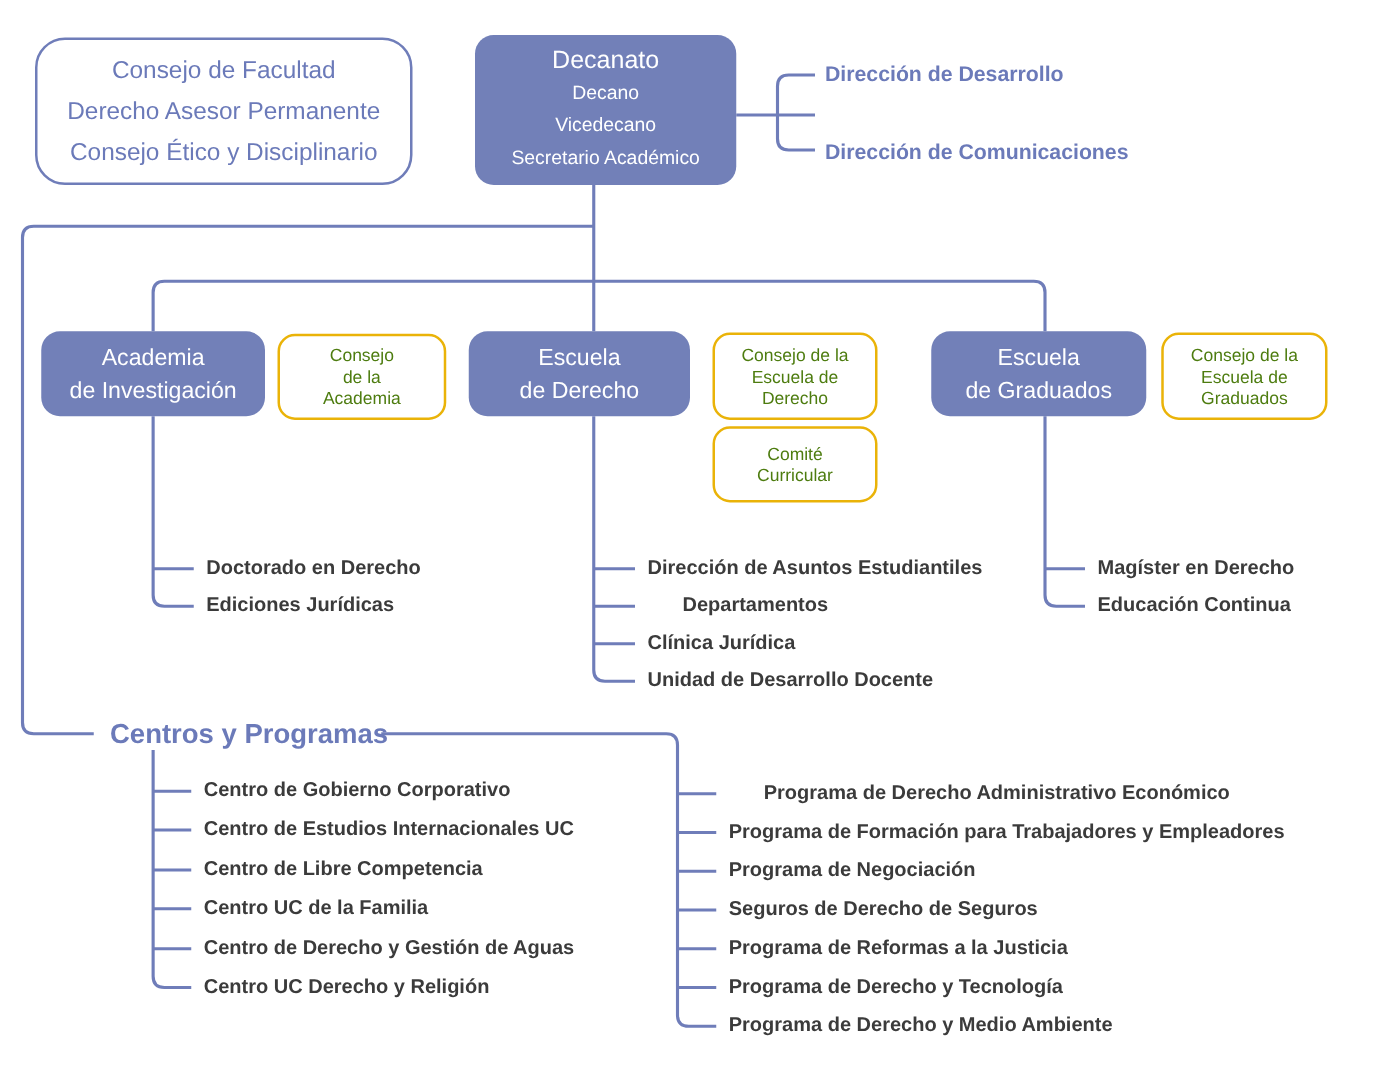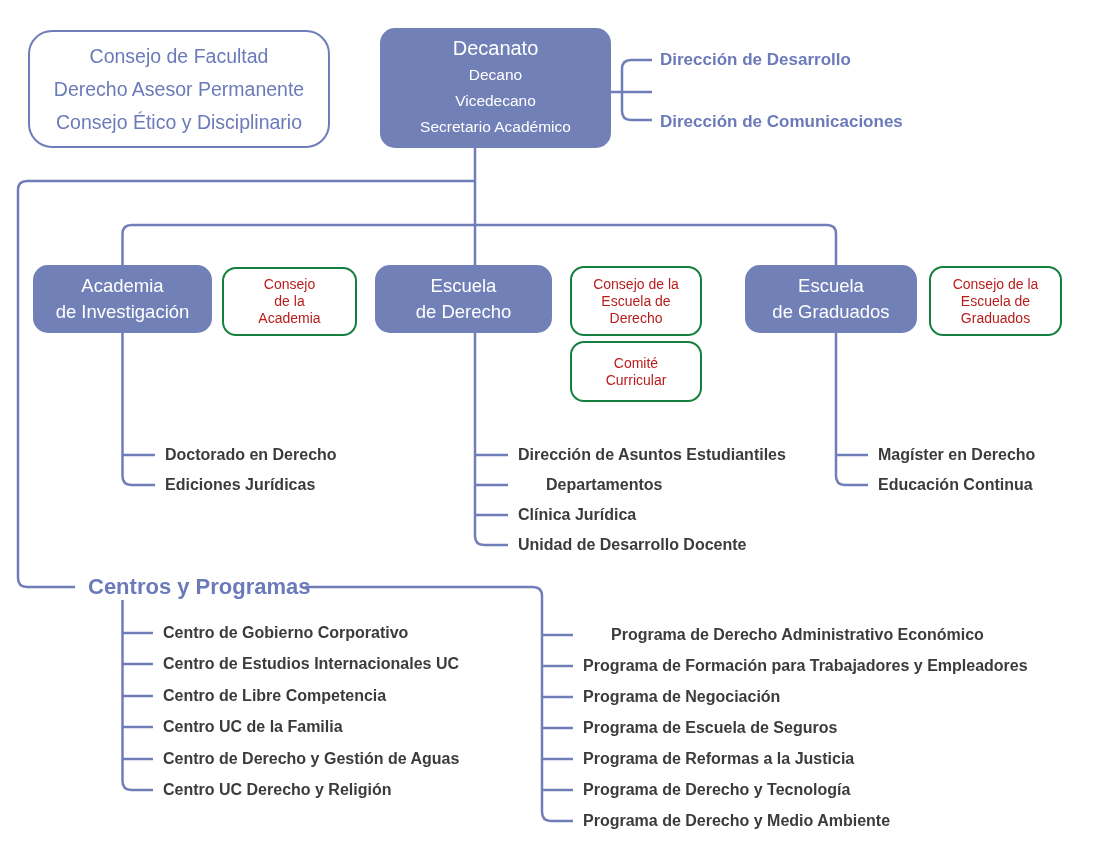--- a/index.html
+++ b/index.html
@@ -5,21 +5,21 @@
   html,body{margin:0;padding:0;background:#ffffff;}
   .stage{
     position:relative;width:1100px;height:860px;background:#ffffff;
     font-family:"Liberation Sans", sans-serif;overflow:hidden;
   }
   .stage svg{position:absolute;left:0;top:0;}
   .abs{position:absolute;box-sizing:border-box;}
   .node{display:flex;flex-direction:column;align-items:center;justify-content:center;text-align:center;}
   .solid{background:#7280B8;color:#ffffff;border-radius:15px;}
   .solid .l1{font-size:18.5px;line-height:26px;}
-  .outline{border:2px solid #15803d;border-radius:14px;color:#b91c1c;font-size:14px;line-height:17px;}
+  .outline{border:2px solid #eab308;border-radius:14px;color:#4d7c0f;font-size:14px;line-height:17px;}
   .bigoutline{
     border:2.5px solid #6F7DB9;border-radius:24px;color:#6B7AB9;
     font-size:19.5px;line-height:33px;
   }
   .decanato{padding-top:6px;justify-content:flex-start;}
   .decanato .title{font-size:20px;line-height:28px;}
   .decanato .member{font-size:15.5px;line-height:26px;}
   .leaf{position:absolute;white-space:nowrap;color:#3B3B3B;font-size:16px;line-height:22px;height:22px;font-weight:bold;}
   .accent{color:#6B7AB9;}
   .dirlabel{font-size:17px;}
@@ -60,21 +60,21 @@
       <path d="M122.5,759 H153"></path>
     </g>
   </svg>
 
   <div class="abs node bigoutline" style="left:28px;top:30px;width:302px;height:118px;">
     <div>Consejo de Facultad</div>
     <div>Derecho Asesor Permanente</div>
     <div>Consejo Ético y Disciplinario</div>
   </div>
 
-  <div class="abs node solid decanato" style="left:380px;top:28px;width:231px;height:120px;">
+  <div class="abs node solid decanato" style="left:380px;top:28px;width:209px;height:120px;">
     <div class="title">Decanato</div>
     <div class="member">Decano</div>
     <div class="member">Vicedecano</div>
     <div class="member">Secretario Académico</div>
   </div>
 
   <div class="leaf accent dirlabel" style="left:660px;top:49px;">Dirección de Desarrollo</div>
   <div class="leaf accent dirlabel" style="left:660px;top:111px;">Dirección de Comunicaciones</div>
 
   <div class="abs node solid" style="left:33px;top:265px;width:179px;height:68px;">
@@ -127,18 +127,18 @@
   <div class="leaf" style="left:163px;top:622px;">Centro de Gobierno Corporativo</div>
   <div class="leaf" style="left:163px;top:653px;">Centro de Estudios Internacionales UC</div>
   <div class="leaf" style="left:163px;top:685px;">Centro de Libre Competencia</div>
   <div class="leaf" style="left:163px;top:716px;">Centro UC de la Familia</div>
   <div class="leaf" style="left:163px;top:748px;">Centro de Derecho y Gestión de Aguas</div>
   <div class="leaf" style="left:163px;top:779px;">Centro UC Derecho y Religión</div>
 
   <div class="leaf" style="left:611px;top:624px;">Programa de Derecho Administrativo Económico</div>
   <div class="leaf" style="left:583px;top:655px;">Programa de Formación para Trabajadores y Empleadores</div>
   <div class="leaf" style="left:583px;top:686px;">Programa de Negociación</div>
-  <div class="leaf" style="left:583px;top:717px;">Programa de Escuela de Seguros</div>
+  <div class="leaf" style="left:583px;top:717px;">Seguros de Derecho de Seguros</div>
   <div class="leaf" style="left:583px;top:748px;">Programa de Reformas a la Justicia</div>
   <div class="leaf" style="left:583px;top:779px;">Programa de Derecho y Tecnología</div>
   <div class="leaf" style="left:583px;top:810px;">Programa de Derecho y Medio Ambiente</div>
 
 </div>
 
 </body></html>

